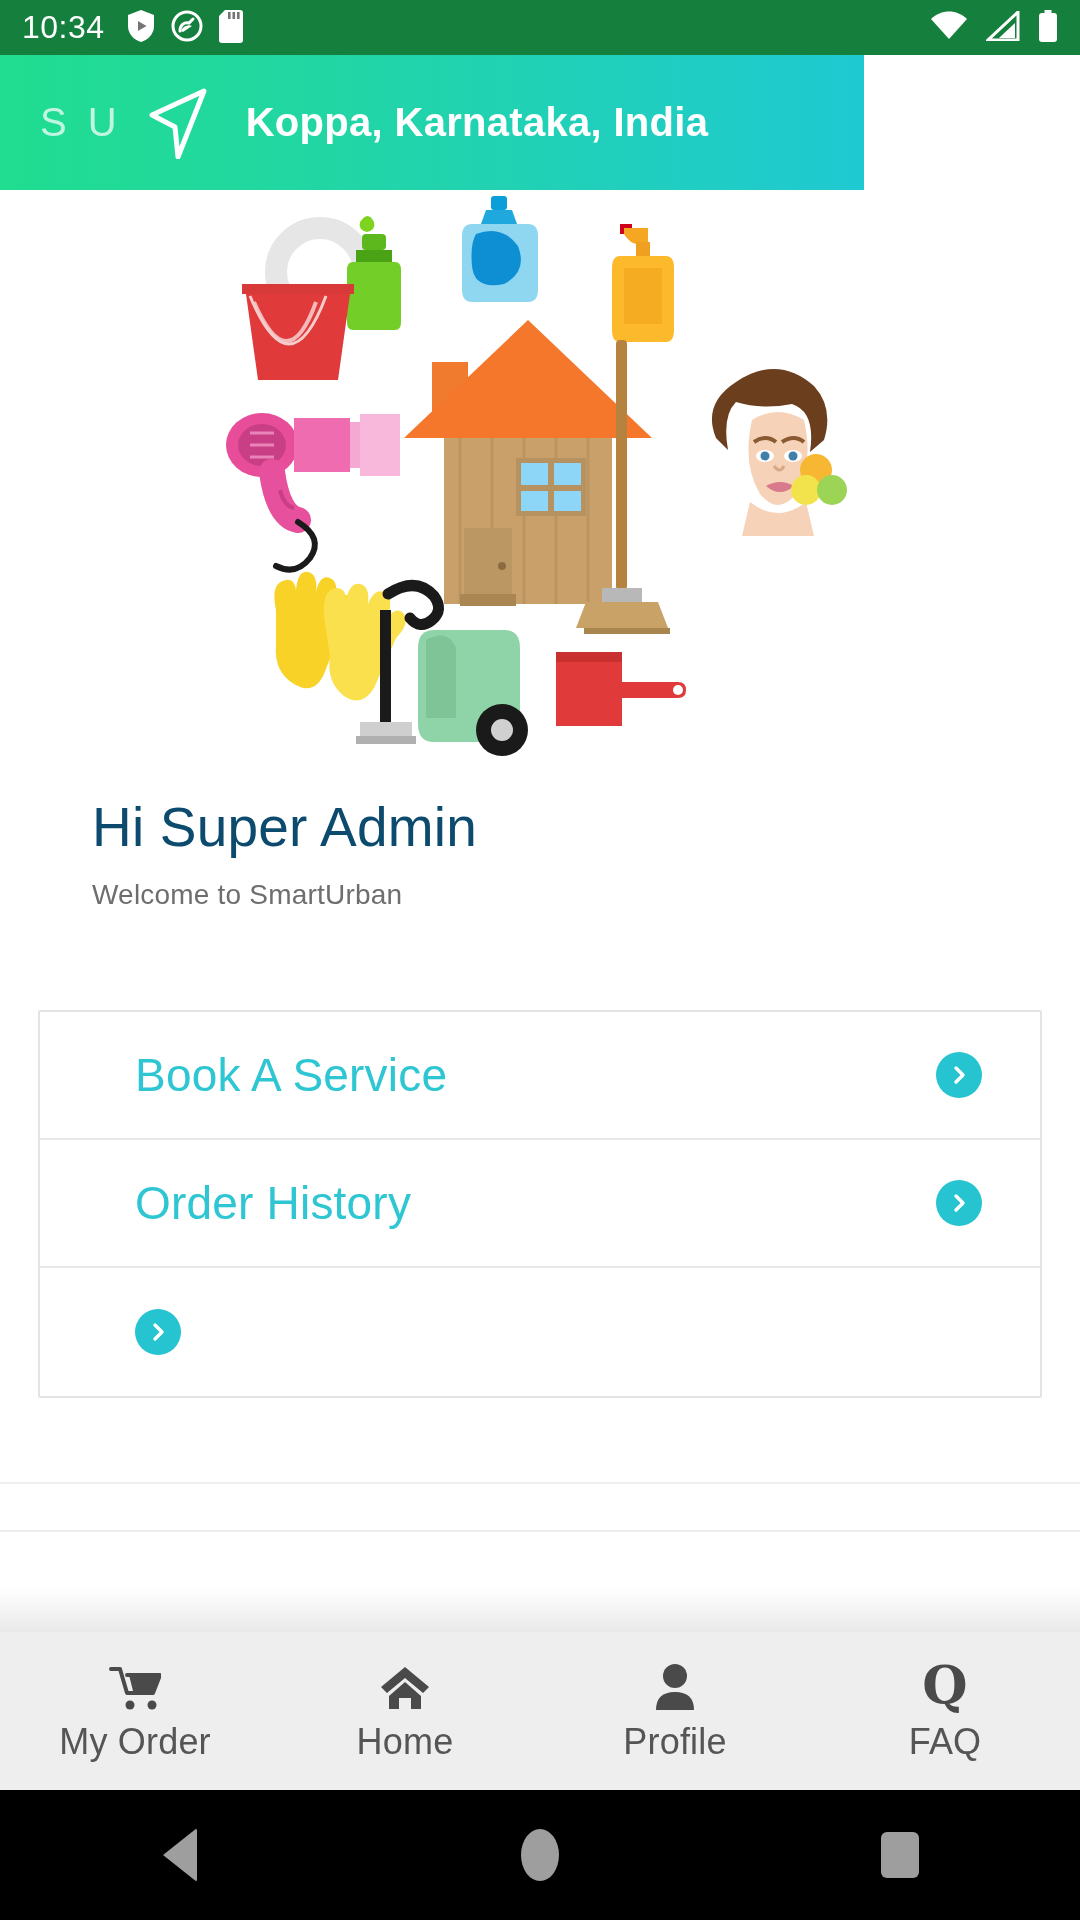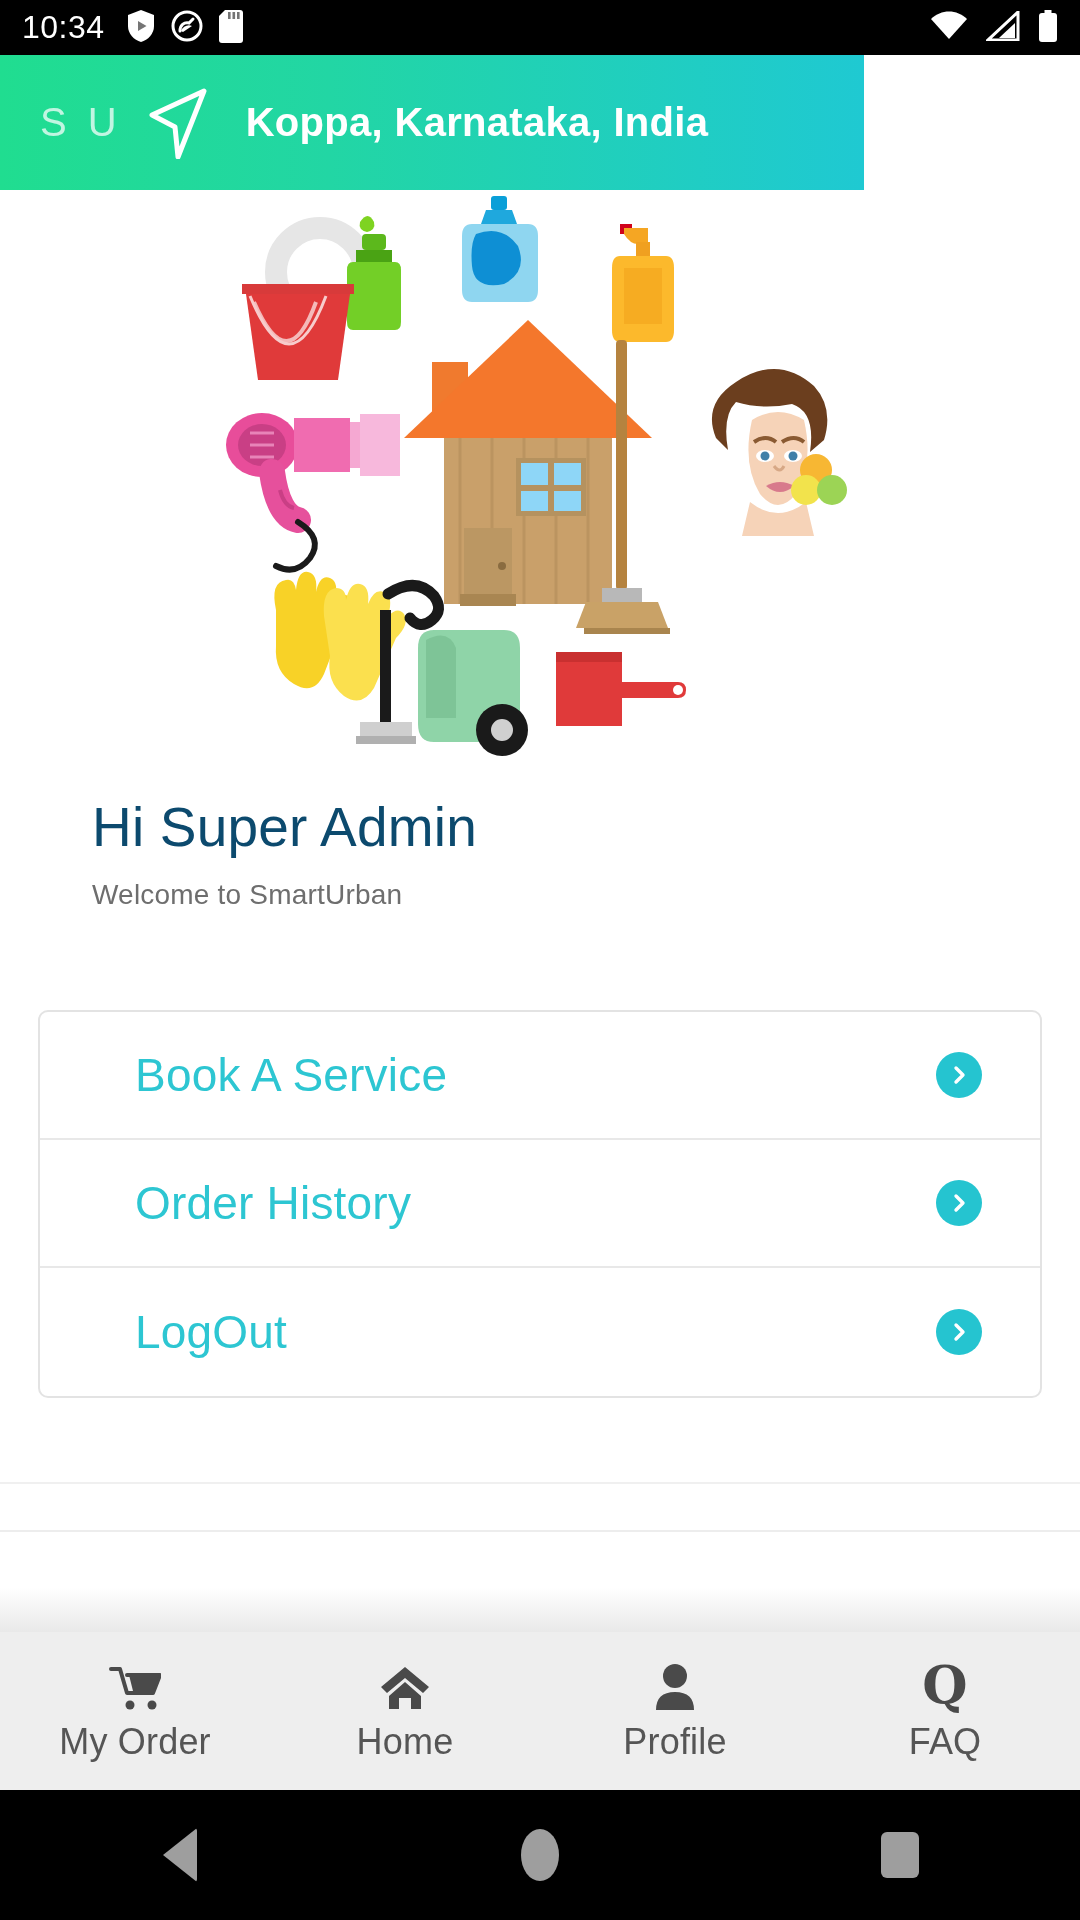--- a/index.html
+++ b/index.html
@@ -7,21 +7,21 @@
     width:1080px; height:1920px;
     background:#ffffff;
     font-family:"Liberation Sans", sans-serif;
     overflow:hidden;
   }
   .phone { position:relative; width:1080px; height:1920px; background:#fff; }
 
   
   .statusbar {
     position:absolute; top:0; left:0; width:1080px; height:55px;
-    background:#000000; display:flex; align-items:center;
+    background:#15803d; display:flex; align-items:center;
     padding:0 22px;
   }
   .sb-time {
     color:#ffffff; font-size:32px; letter-spacing:0.5px;
     font-family:"Liberation Sans", sans-serif;
   }
   .sb-left-icons { display:flex; align-items:center; gap:16px; margin-left:22px; }
   .sb-spacer { flex:1; }
   .sb-right-icons { display:flex; align-items:center; gap:18px; }
 
@@ -55,21 +55,21 @@
     padding-left:92px; letter-spacing:0.2px;
   }
   .greet-sub {
     font-size:28px; color:#6e6e6e; font-weight:400;
     padding-left:92px; margin-top:20px; letter-spacing:0.2px;
   }
 
   
   .menu-card {
     position:absolute; top:1010px; left:38px; width:1004px;
-    background:#ffffff; border:2px solid #e3e3e3; border-radius:10px;
+    background:#ffffff; border:2px solid #e3e3e3; border-radius:2px;
     overflow:hidden;
   }
   .menu-row {
     height:128px; display:flex; align-items:center;
     border-bottom:2px solid #e8e8e8; padding:0 58px 0 95px;
   }
   .menu-row:last-child { border-bottom:none; }
   .menu-label {
     flex:1; font-size:46px; color:#2dc6d2; font-weight:400;
     letter-spacing:0.2px;
@@ -320,21 +320,20 @@
     <div class="menu-row">
       <div class="menu-label">Order History</div>
       <div class="chev">
         <svg width="24" height="24" viewBox="0 0 24 24">
           <path d="M9 5 L16 12 L9 19" fill="none" stroke="#ffffff" stroke-width="3.4" stroke-linecap="round" stroke-linejoin="round"></path>
         </svg>
       </div>
     </div>
 
     <div class="menu-row">
-      <div class="menu-label">LogOut</div>
       <div class="chev">
         <svg width="24" height="24" viewBox="0 0 24 24">
           <path d="M9 5 L16 12 L9 19" fill="none" stroke="#ffffff" stroke-width="3.4" stroke-linecap="round" stroke-linejoin="round"></path>
         </svg>
       </div>
     </div>
 
   </div>
 
   <div class="divider-a"></div>

